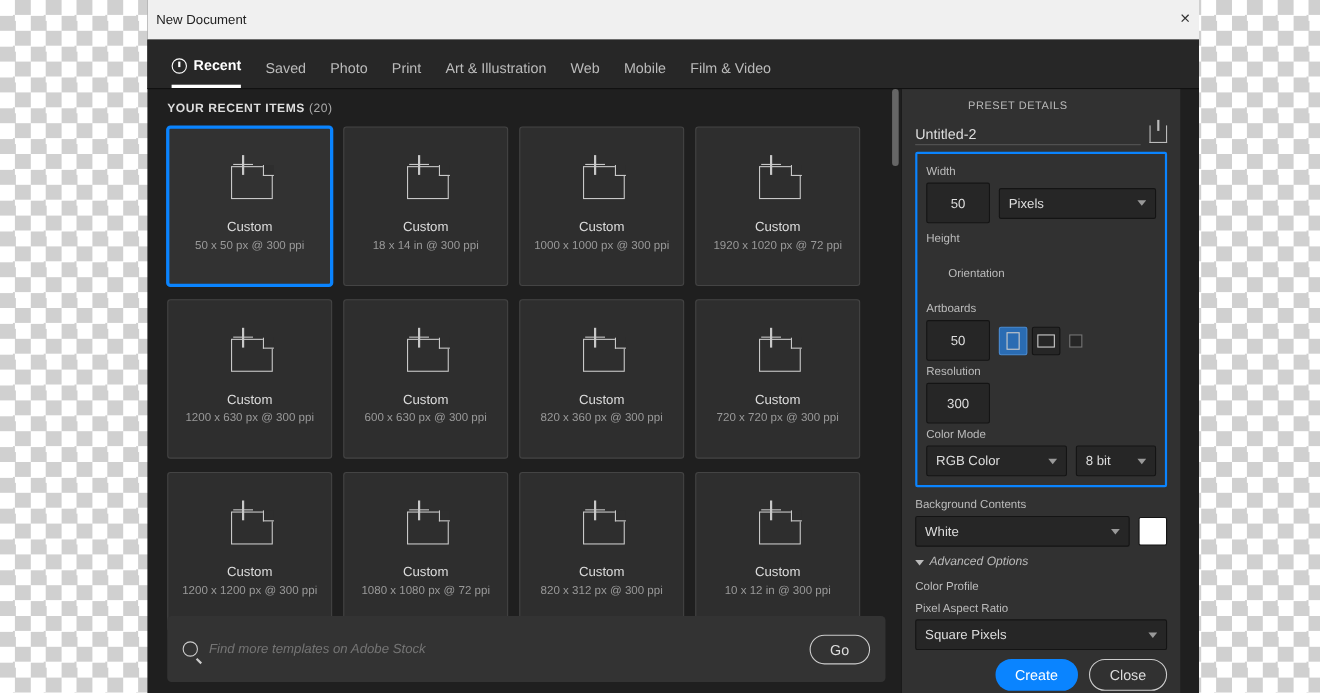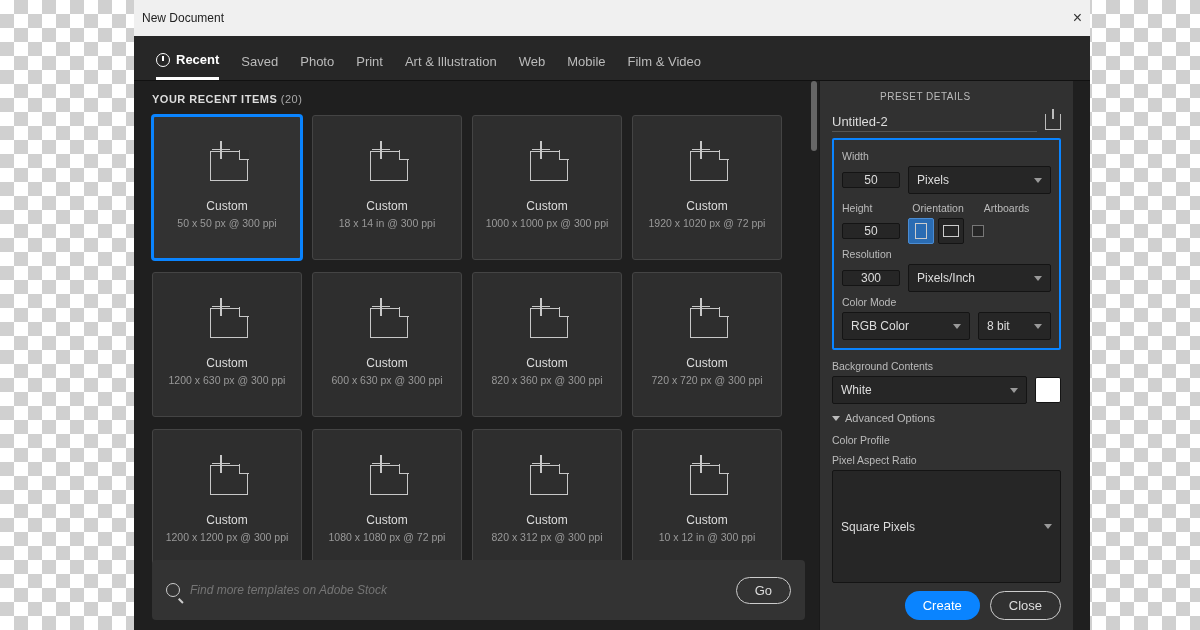--- a/index.html
+++ b/index.html
@@ -35,32 +35,32 @@
   .right { width: 254px; background: #313131; border-left:1px solid #1a1a1a; padding: 10px 12px 10px; display:flex; flex-direction:column; font-size:11px; color:#bbb; overflow:hidden; }
   .right .hdr { font-size:10px; letter-spacing:.5px; color:#bbb; margin-bottom:10px;padding-left:48px; }
   .docname-row { display:flex; align-items:center; margin-bottom:6px; }
   .docname-row input { flex:1; background:transparent; border:none; border-bottom:1px solid #555; color:#ddd; font-size:13px; padding:2px 0; outline:none; }
   .export-icon { width:16px; height:16px; border:1.5px solid #bbb; border-top:none; position:relative; margin-left:8px; cursor:pointer; }
   .export-icon::before { content:""; position:absolute; left:6px; top:-5px; width:1.5px; height:10px; background:#bbb; }
   .export-icon::after { content:""; position:absolute; left:2px; top:-3px; width:10px; height:5px; border-left:1.5px solid #bbb; border-top:1.5px solid #bbb; transform:rotate(45deg); transform-origin:top left; display:none; }
   .highlight-box { border:2px solid #0a84ff; border-radius:2px; padding:6px 8px 8px; margin-bottom:6px; }
   .field-label { font-size:10.5px; color:#bbb; margin:4px 0 4px; display:block; }
   .row { display:flex; gap:8px; align-items:center; }
-  .num-input { width:58px; height:16px; background:#262626; border:1px solid #141414; color:#ddd; text-align:center; font-size:12px; border-radius:2px; }
+  .num-input { width:58px; height:37px; background:#262626; border:1px solid #141414; color:#ddd; text-align:center; font-size:12px; border-radius:2px; }
   .select { flex:1; height:28px; background:#262626; border:1px solid #141414; color:#ddd; display:flex; align-items:center; padding:12px 8px; justify-content:space-between; font-size:12px; border-radius:2px; cursor:pointer; }
   .chev { width:0; height:0; border-left:4px solid transparent; border-right:4px solid transparent; border-top:5px solid #999; }
   .ori-row { display:flex; gap:4px; }
   .ori-btn { width:26px; height:26px; background:#262626; border:1px solid #141414; display:flex; align-items:center; justify-content:center; cursor:pointer; border-radius:2px; }
   .ori-btn.active { background:#2a6cb3; border-color:#4a8cd3; }
   .ori-glyph { width:12px; height:16px; border:1.5px solid #ccc; }
   .ori-glyph.land { width:16px; height:12px; }
   .checkbox { width:12px; height:12px; border:1px solid #777; background:#262626; cursor:pointer; }
   .triple-label { display:flex; gap:20px; font-size:10.5px; color:#bbb; }
   .swatch { width:26px; height:26px; background:#fff; border:1px solid #141414; border-radius:2px; }
-  .adv { display:flex; align-items:center; gap:5px; font-size:11px; margin:8px 0 6px; cursor:pointer; }
+  .adv { display:flex; align-items:center; gap:5px; font-size:11px; margin:8px 0 6px; cursor:pointer;font-style:italic; }
   .adv .chev-s { width:0; height:0; border-left:4px solid transparent; border-right:4px solid transparent; border-top:5px solid #bbb; }
   .footer-btns { margin-top:auto; display:flex; gap:10px; justify-content:flex-end; padding-top:8px; }
   .btn-create { background:#0a84ff; color:#fff; border:none; border-radius:16px; padding:7px 18px; font-size:13px; cursor:pointer; }
   .btn-close { background:transparent; color:#ddd; border:1.5px solid #ccc; border-radius:16px; padding:6px 18px; font-size:13px; cursor:pointer; }
 </style>
 </head>
 <body>
 
 <div class="window">
   <div class="titlebar">
@@ -243,45 +243,41 @@
       <div class="highlight-box">
         <span class="field-label">Width</span>
         <div class="row">
           <input class="num-input" value="50" style="">
           <div class="select">
               <span>Pixels</span>
               <span class="chev"></span>
             </div>
         </div>
 
-        <div class="triple-label" style="margin-top:8px;">
+        <div class="triple-label" style="margin-top:8px;flex-direction:column;">
           <span>Height</span>
           <span style="margin-left:20px;">Orientation</span>
           <span>Artboards</span>
         </div>
         <div class="row" style="margin-top:4px;">
           <input class="num-input" value="50" style="">
           <div class="ori-row">
             <div class="ori-btn active">
                 <div class="ori-glyph"></div>
               </div>
             <div class="ori-btn">
                 <div class="ori-glyph land"></div>
               </div>
           </div>
           <div class="checkbox"></div>
         </div>
 
         <span class="field-label">Resolution</span>
         <div class="row">
           <input class="num-input" value="300" style="">
-          <div class="select">
-              <span>Pixels/Inch</span>
-              <span class="chev"></span>
-            </div>
         </div>
 
         <span class="field-label">Color Mode</span>
         <div class="row">
           <div class="select" style="flex:2">
               <span>RGB Color</span>
               <span class="chev"></span>
             </div>
           <div class="select" style="flex:1">
               <span>8 bit</span>

